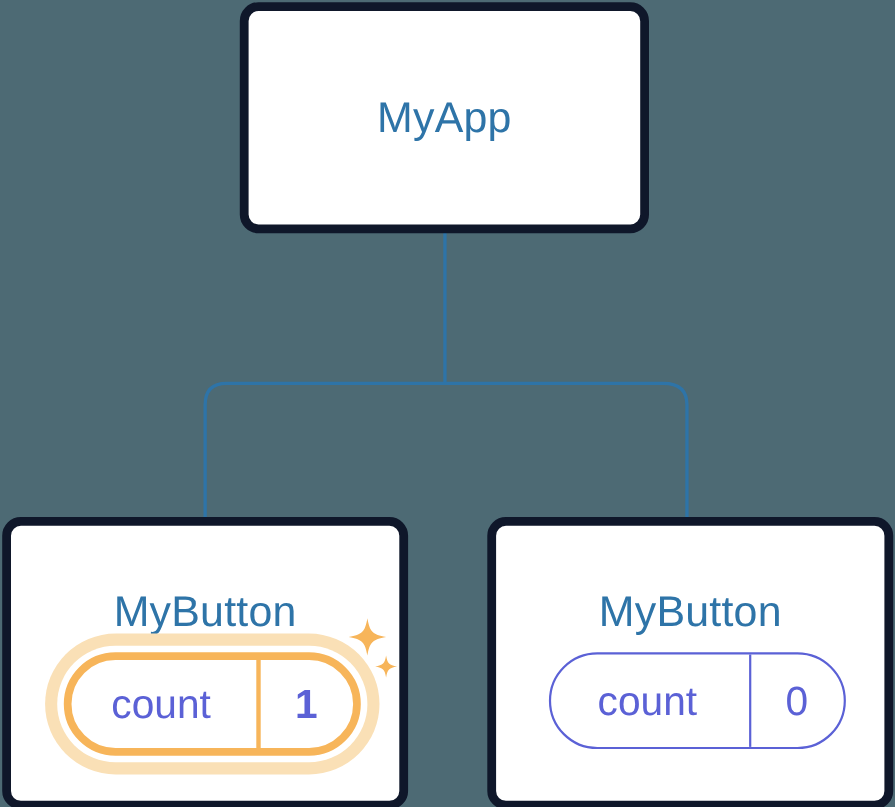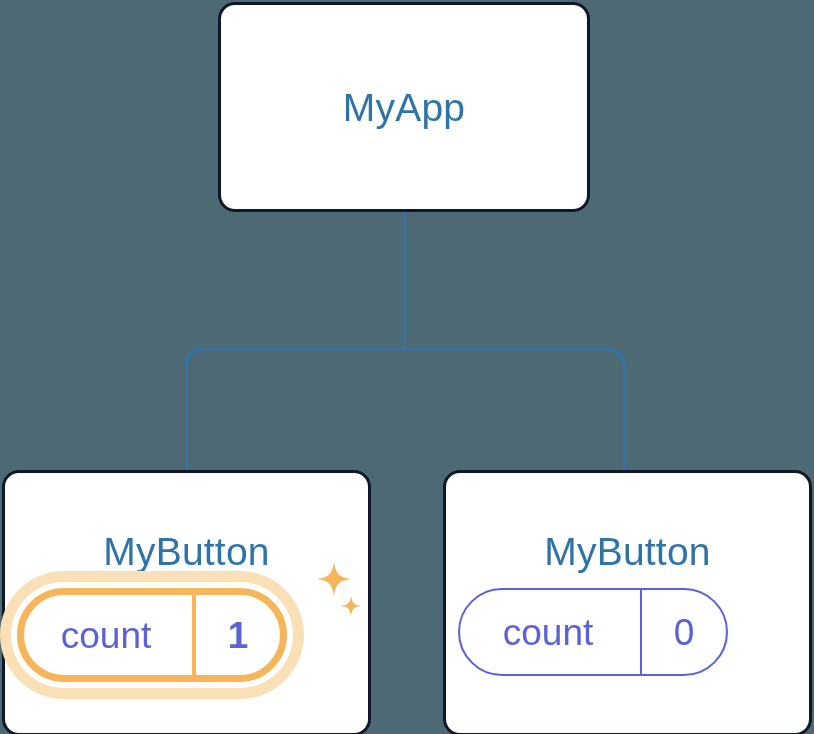--- a/index.html
+++ b/index.html
@@ -29,21 +29,21 @@
     top: 0;
     width: 814px;
     height: 734px;
     pointer-events: none;
   }
 
   
   .node {
     position: absolute;
     background: #ffffff;
-    border: 3px solid #0f172a;
+    border: 8px solid #0f172a;
     border-radius: 17px;
     box-sizing: border-box;
   }
 
   .node-root {
     left: 218px;
     top: 2px;
     width: 372px;
     height: 210px;
     display: flex;
@@ -77,21 +77,21 @@
     margin-top: 12px;
   }
 
   
   .pill-wrap {
     position: absolute;
     left: 12px;
     right: 0;
     top: 115px;
     display: flex;
-    justify-content: flex-start;
+    justify-content: center;
   }
 
   .pill {
     position: relative;
     display: flex;
     align-items: stretch;
     box-sizing: border-box;
     background: #ffffff;
   }
 

